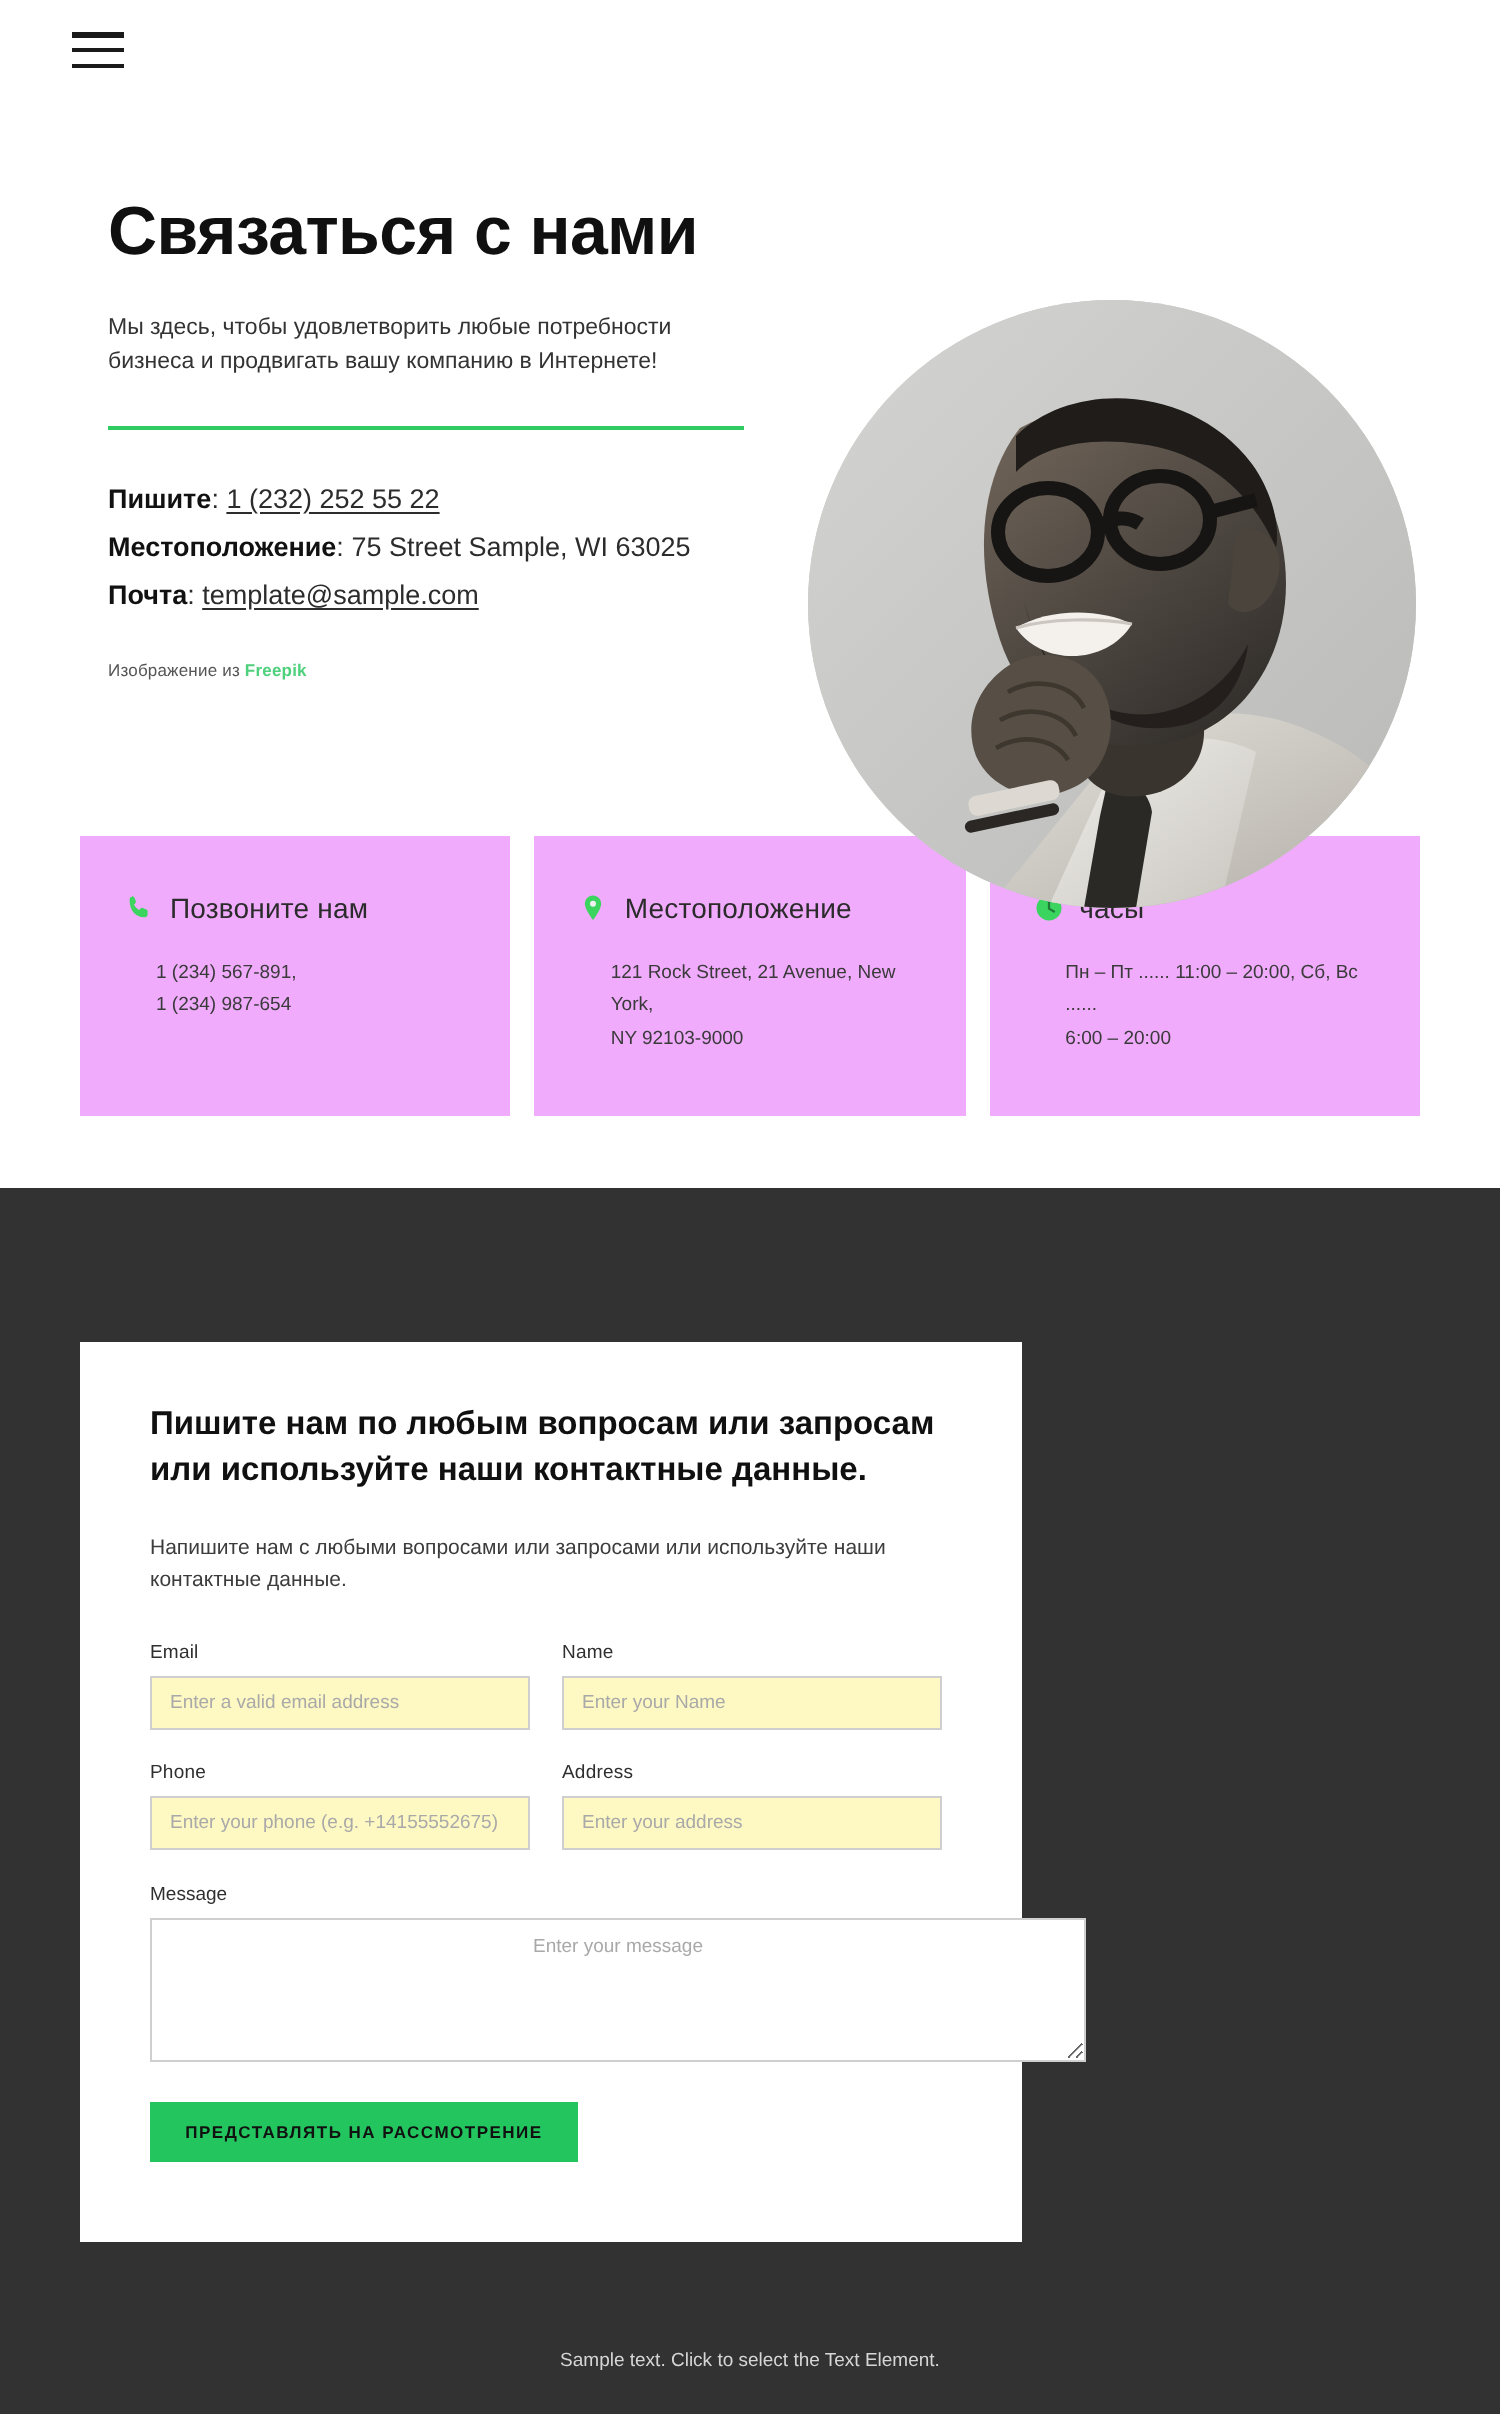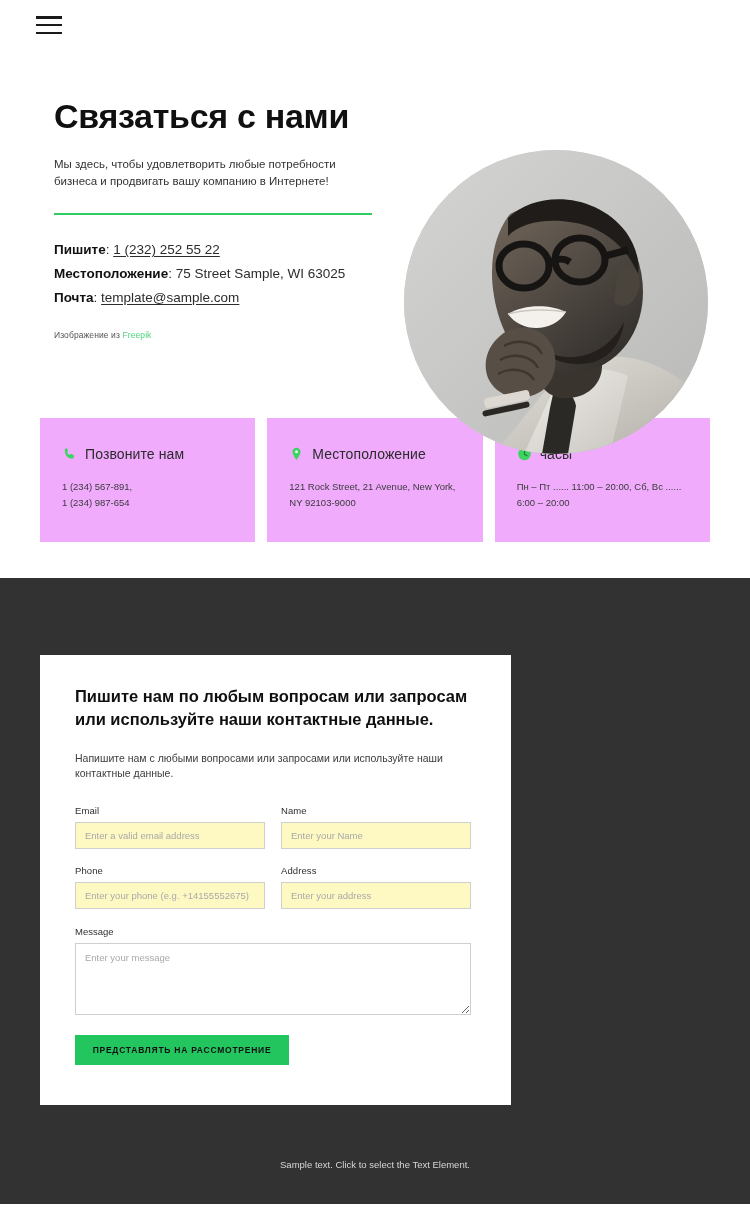--- a/index.html
+++ b/index.html
@@ -90,21 +90,21 @@
 
   .credit {
     margin-top: 20px;
     font-size: 8.5px;
     color: #555555;
     letter-spacing: 0.1px;
   }
   .credit a {
     color: #4fd07c;
     text-decoration: none;
-    font-weight: 400;
+    font-weight: 700;
     text-align: center;
   }
 
   
   .hero-photo {
     position: absolute;
     right: 42px;
     top: 88px;
     width: 304px;
     height: 304px;
@@ -134,20 +134,21 @@
     font-size: 14px;
     color: #2b2b2b;
     letter-spacing: 0.1px;
   }
   .card-ic { width: 15px; height: 16px; flex: 0 0 15px; display: block; }
   .card-body {
     margin-top: 17px;
     font-size: 9.5px;
     line-height: 1.72;
     color: #3a3a3a;
+    margin-left: 16px;
   }
 
   
   .dark {
     background: #323232;
     margin-top: 36px;
     padding: 40px 0 0 0;
     min-height: 620px;
   }
   .dark-title {
@@ -206,29 +207,30 @@
   }
   .field input::placeholder { color: #a9a9a9; }
 
   .field-full { margin: 17px 0 0 13px; display: flex; flex-direction: column; }
   .field-full label {
     font-size: 9.5px;
     color: #2f2f2f;
     margin-bottom: 6px;
   }
   .field-full textarea {
-    width: 396px;
+    width: 468px;
     height: 72px;
     border: 1px solid #cfcfcf;
     padding: 8px 9px;
     font-family: inherit;
     font-size: 9.5px;
     color: #333333;
     resize: vertical;
     outline: none;
+    text-align: center;
   }
   .field-full textarea::placeholder { color: #a9a9a9; }
 
   .submit-btn {
     margin: 20px 0 0 13px;
     width: 214px;
     height: 30px;
     background: #22c55e;
     border: none;
     color: #111111;

